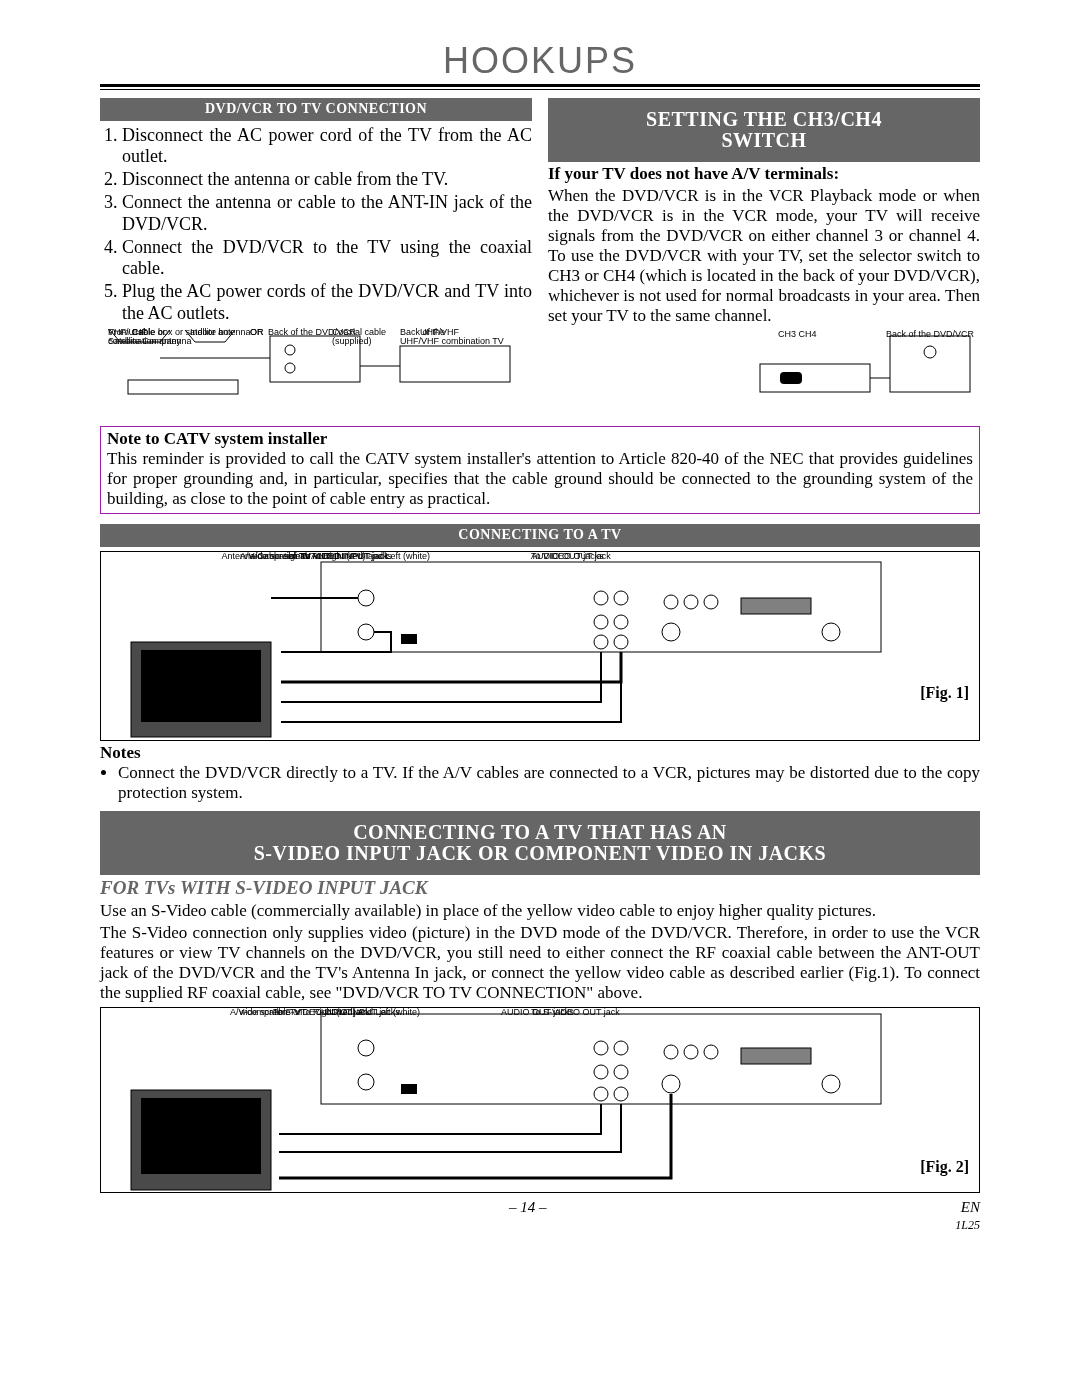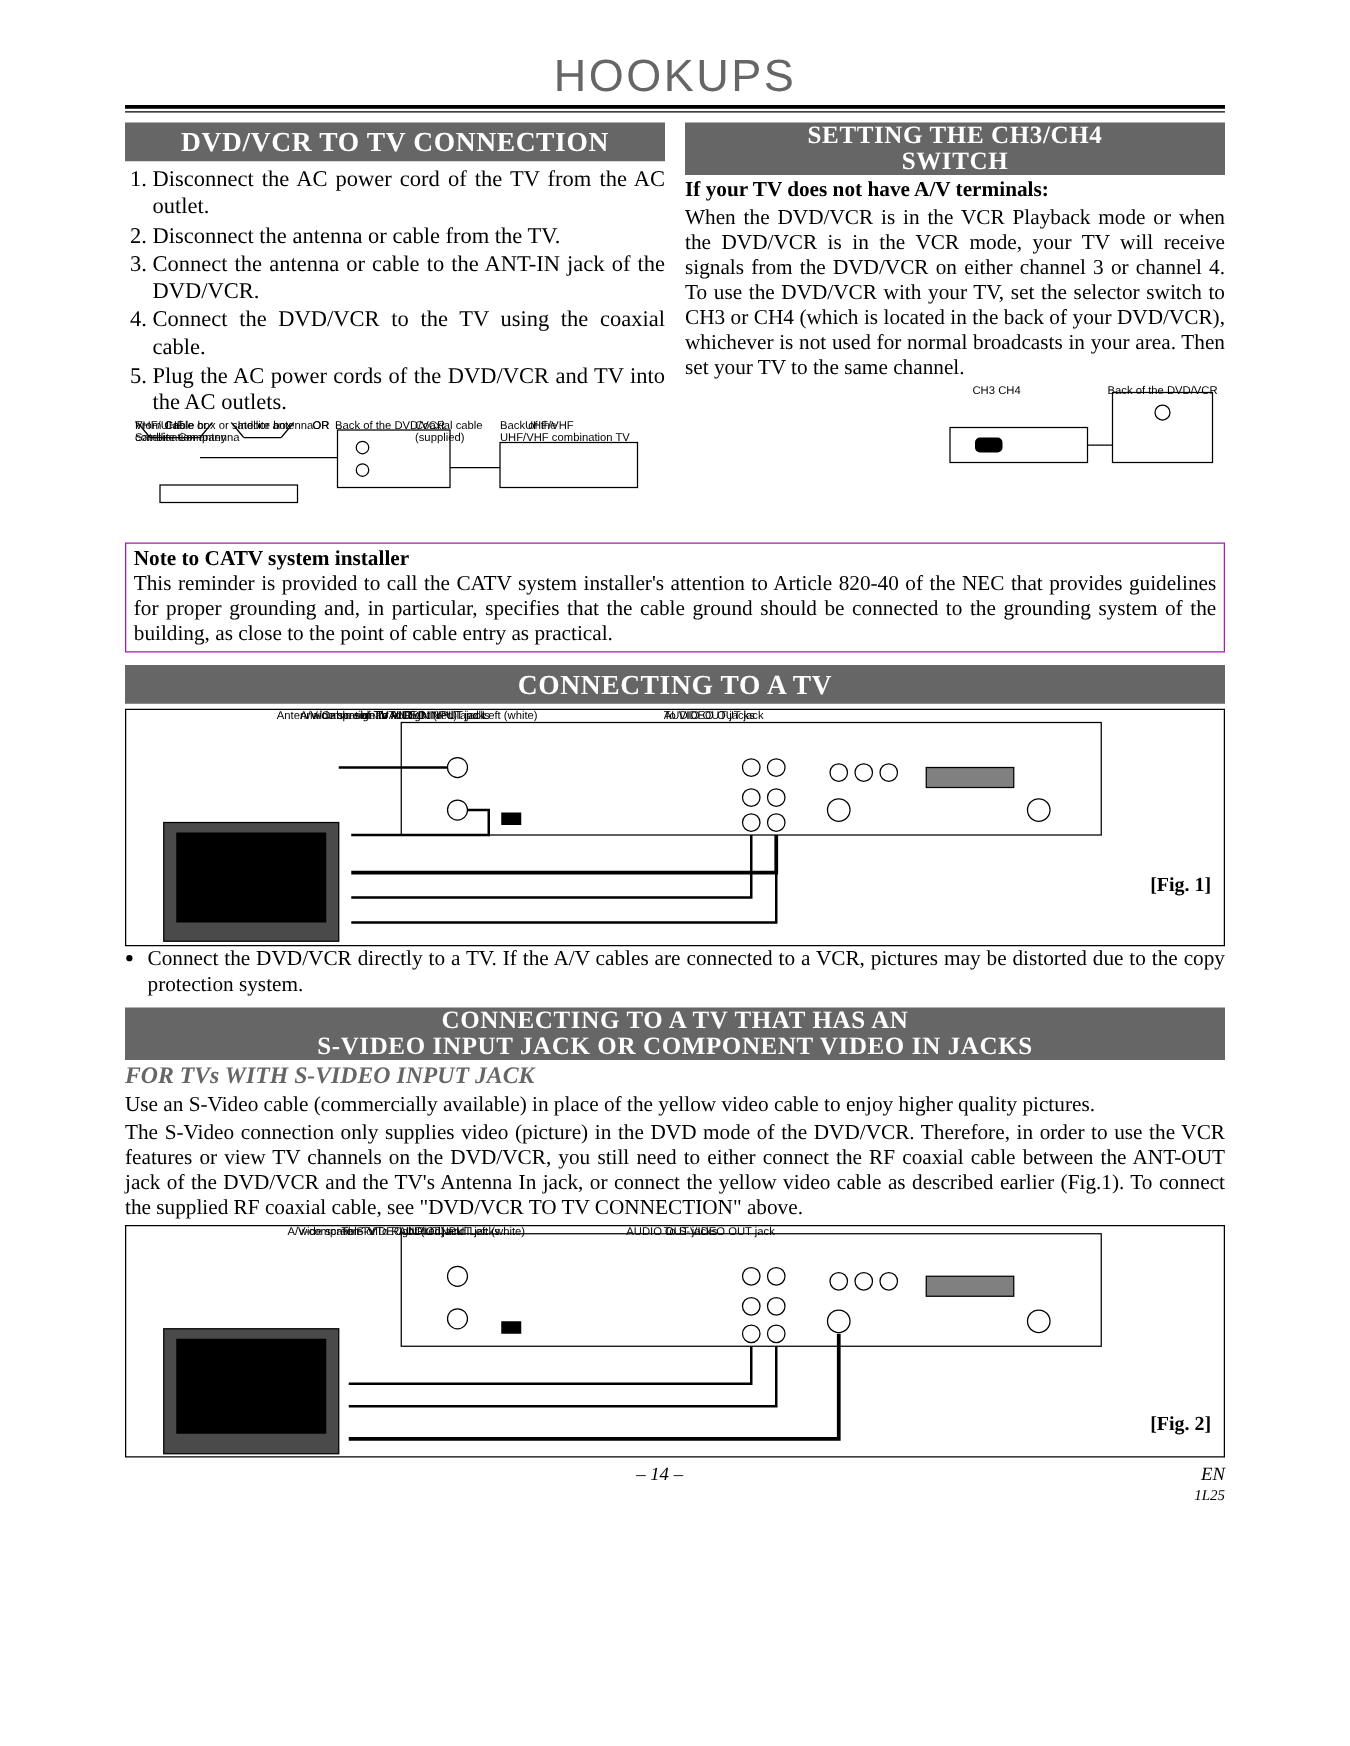--- a/index.html
+++ b/index.html
@@ -29,27 +29,27 @@
   .rule-thin  { border-top: 1px solid #000; margin: 0 0 8px 0; }
 
   .two-col { display: flex; gap: 16px; }
   .col-left, .col-right { flex: 1 1 0; }
 
   .section-bar {
     background: #666;
     color: #fff;
     font-family: "Times New Roman", Times, serif;
     font-weight: bold;
-    font-size: 22px;
+    font-size: 14px;
     text-align: center;
     padding: 4px 16px;
     line-height: 1.05;
     letter-spacing: 0.5px;
   }
-  .section-bar.tall { font-size: 20px; padding: 0 4px; }
+  .section-bar.tall { font-size: 20px; padding: 11px 4px; }
 
   ol.steps {
     margin: 4px 0 4px 0;
     padding-left: 22px;
     font-size: 18px;
     line-height: 1.18;
   }
   ol.steps li { margin-bottom: 2px; text-align: justify; }
 
   .body-text {
@@ -229,20 +229,21 @@
     <span class="tiny tiny-r" style="left:70px; top:72; width:140px">wide screen TV</span>
     <span class="tiny" style="left:200px; top:86;">To ANT. IN</span>
     <span class="tiny" style="left:188px; top:96;">of TV</span>
     <span class="tiny" style="left:200px; top:128;">To VIDEO INPUT jack</span>
     <span class="tiny" style="left:430px; top:128;">To VIDEO OUT jack</span>
     <span class="tiny" style="left:210px; top:150;">To Right (red) and Left (white)</span>
     <span class="tiny" style="left:210px; top:168;">AUDIO INPUT jacks</span>
     <span class="tiny" style="left:430px; top:168;">AUDIO OUT jacks</span>
   </div>
 
+  <div class="bold" style="font-size:17px; margin-top:2px;">Notes</div>
   <ul class="bullets">
     <li>Connect the DVD/VCR directly to a TV. If the A/V cables are connected to a VCR, pictures may be distorted due to the copy protection system.</li>
   </ul>
 
   <div class="section-bar tall" style="margin-top:8px;">
     <div>CONNECTING TO A TV THAT HAS AN</div>
     <div>S-VIDEO INPUT JACK OR COMPONENT VIDEO IN JACKS</div>
   </div>
   <div class="subhead-italic">FOR TVs WITH S-VIDEO INPUT JACK</div>
   <div class="body-text">Use an S-Video cable (commercially available) in place of the yellow video cable to enjoy higher quality pictures.</div>

